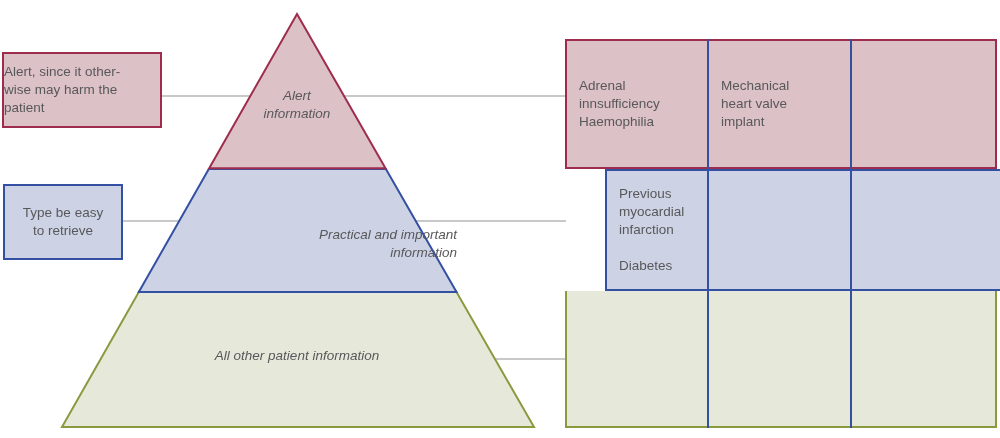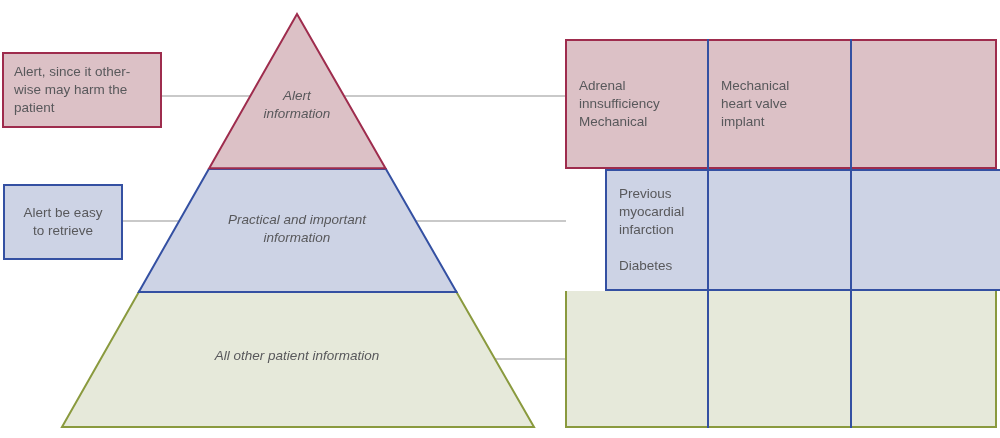--- a/index.html
+++ b/index.html
@@ -19,29 +19,28 @@
   svg.layer{position:absolute; left:0; top:0;}
   .connector{stroke:var(--line-gray); stroke-width:2;}
   .shape-alert{fill:var(--red-fill); stroke:var(--red-border); stroke-width:2;}
   .shape-practical{fill:var(--blue-fill); stroke:var(--blue-border); stroke-width:2;}
   .shape-other{fill:var(--green-fill); stroke:var(--olive-border); stroke-width:2;}
   .pre{white-space:pre-line;}
   .pyr-label{
     position:absolute; left:297px; transform:translateX(-50%);
     text-align:center; white-space:pre-line; width:320px;font-style:italic;
   }
-  .lbl-1{top:87px;} .lbl-2{top:211px;} .lbl-3{top:347px;}
+  .lbl-1{top:87px;} .lbl-2{top:226px;text-align:right;} .lbl-3{top:347px;}
   .note{
     position:absolute; display:flex; align-items:center;
     white-space:pre-line;
   }
   .note-alert{
     left:2px; top:52px; width:160px; height:76px;
     background:var(--red-fill); border:2px solid var(--red-border);
-    padding-left:10px;
   }
   .note-retrieve{
     left:3px; top:184px; width:120px; height:76px;
     background:var(--blue-fill); border:2px solid var(--blue-border);
     justify-content:center; text-align:center;
   }
   .grid{position:absolute; left:565px; top:39px; width:432px; height:389px;}
   .grow{display:grid; grid-template-columns:142px 143px 1fr; width:100%;}
   .row-alert{height:130px; background:var(--red-fill); border:2px solid var(--red-border);}
   .row-practical{height:122px; background:var(--blue-fill); border:2px solid var(--blue-border);margin-left:40px;}
@@ -72,29 +71,29 @@
   <div class="pyr-label lbl-2">Practical and important
 information</div>
   <div class="pyr-label lbl-3">All other patient information</div>
 
   <div class="note note-alert">
     <span class="pre">Alert, since it other-
 wise may harm the
 patient</span>
   </div>
   <div class="note note-retrieve">
-    <span class="pre">Alert be easy
+    <span class="pre">Type be easy
 to retrieve</span>
   </div>
 
   <div class="grid">
     <div class="grow row-alert">
       <div class="cell">Adrenal
 innsufficiency
-Mechanical</div>
+Haemophilia</div>
       <div class="cell">Mechanical
 heart valve
 implant</div>
     </div>
     <div class="grow row-practical">
       <div class="cell">Previous
 myocardial
 infarction
 
 Diabetes</div>

